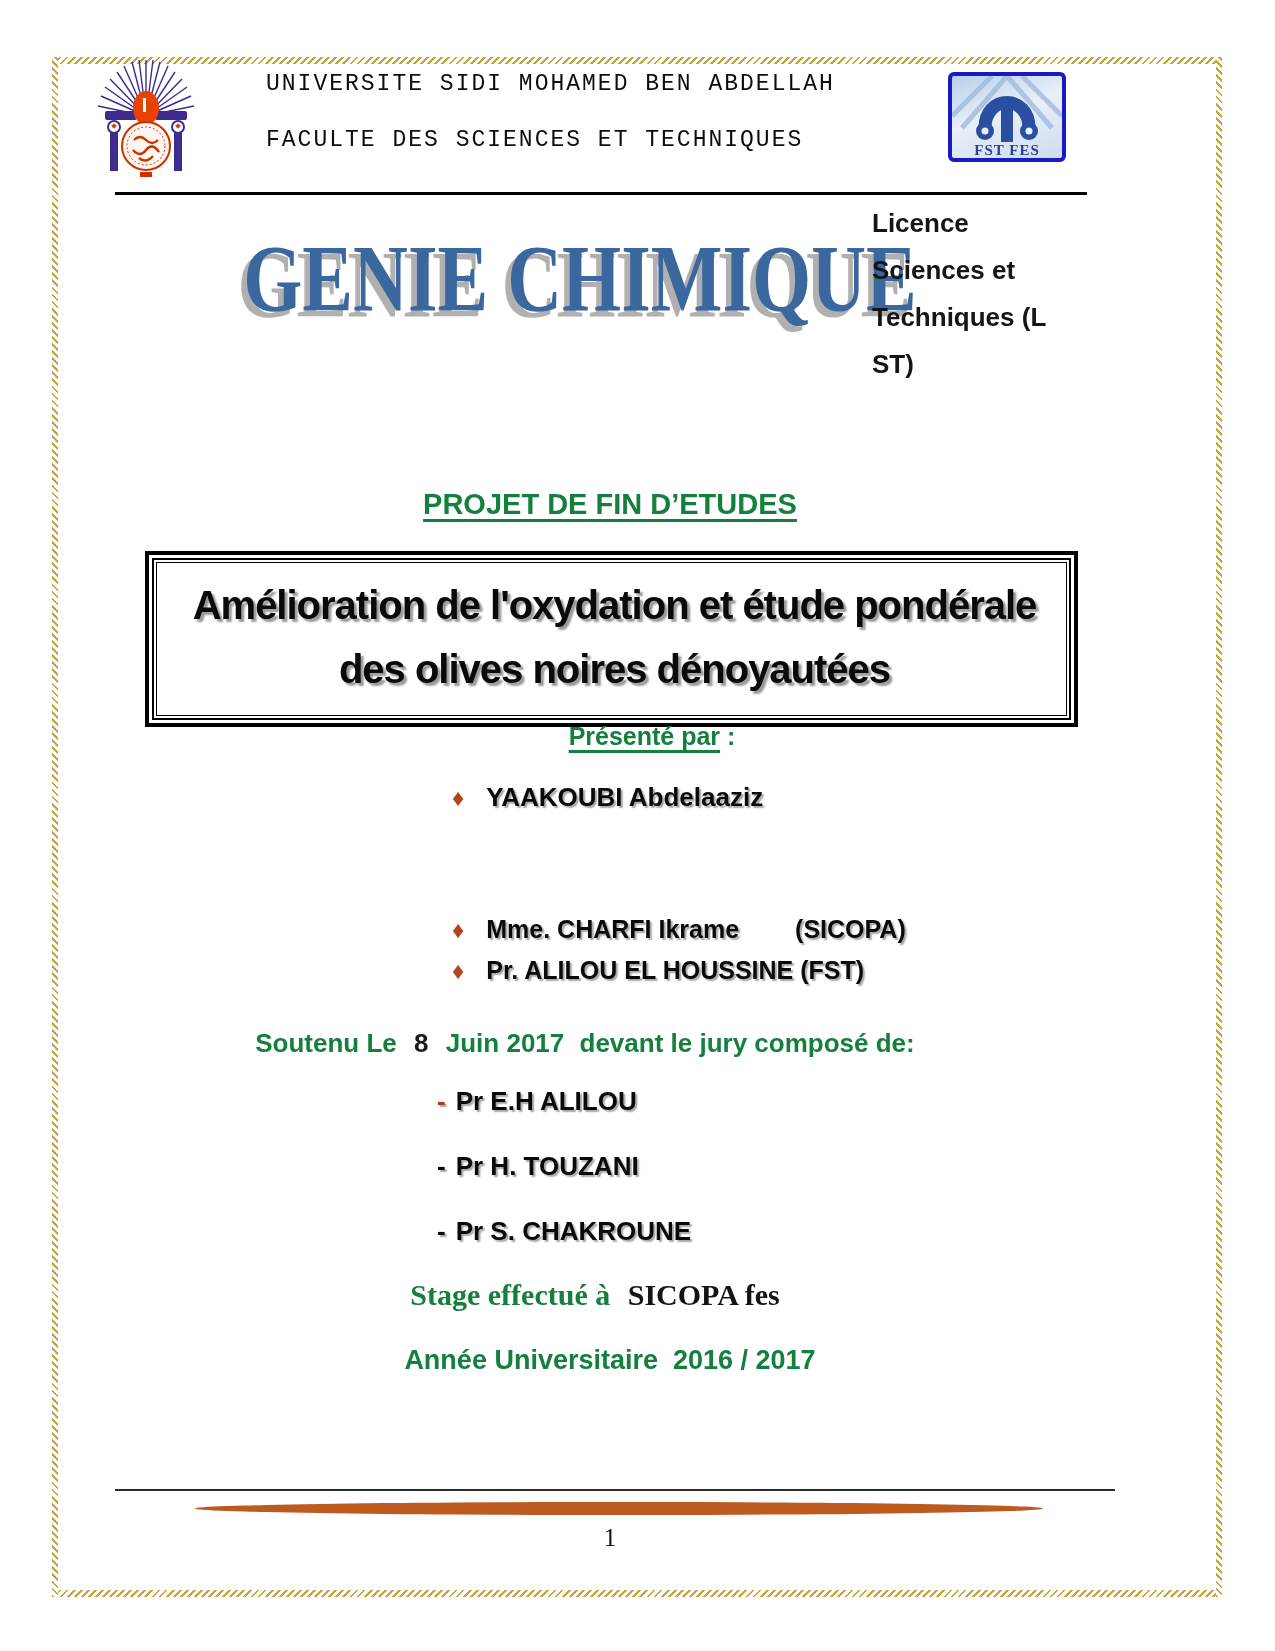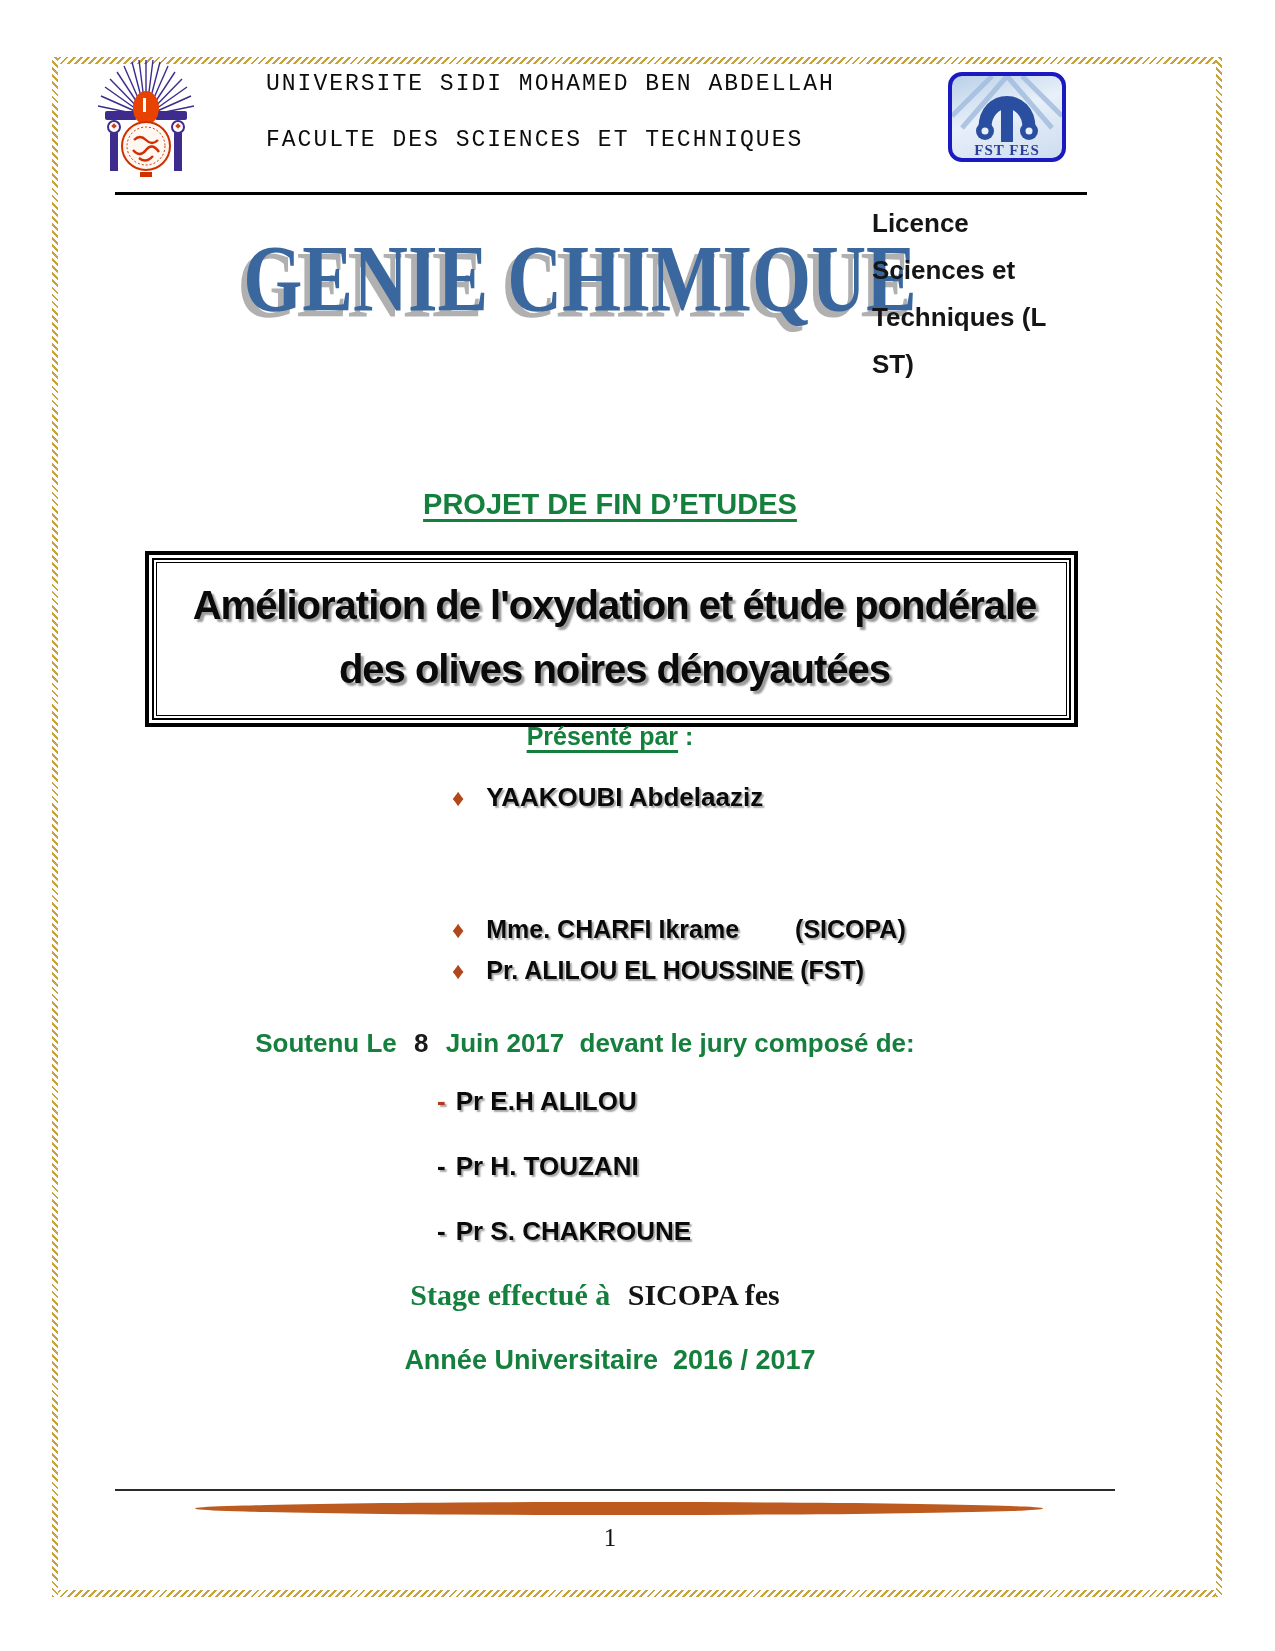--- a/index.html
+++ b/index.html
@@ -20,21 +20,21 @@
   
   .univ-lines{
     position:absolute;left:266px;top:56px;width:640px;
     font-family:"Liberation Mono","DejaVu Sans Mono",monospace;
     font-weight:normal;font-size:23px;letter-spacing:2px;color:#0d0d0d;
     line-height:56px;white-space:pre-line;
   }
   .emblem{position:absolute;left:93px;top:60px;}
   .fst-logo{
     position:absolute;left:948px;top:72px;width:118px;height:90px;
-    border:4px solid #1a1ac0;border-radius:14px;
+    border:4px solid #1a1ac0;border-radius:6px;
     background:linear-gradient(160deg,#b9cfe8 0%,#e8f0f9 45%,#cddcef 100%);
     box-sizing:border-box;overflow:hidden;
   }
   .header-rule{position:absolute;left:115px;top:192px;width:972px;height:3px;background:#000;}
 
   
   .genie{
     position:absolute;left:0;top:224px;width:1160px;text-align:center;
     font-family:"Liberation Serif",serif;font-weight:bold;font-size:95px;
     color:#3a689e;letter-spacing:0px;
@@ -60,21 +60,21 @@
     position:absolute;left:145px;top:551px;width:933px;box-sizing:border-box;
     border:4px solid #000;padding:3px;
   }
   .title-box-mid{border:2px solid #000;padding:2px;}
   .title-box-inner{
     border:1px solid #000;padding:10px 6px 14px 12px;text-align:center;
     font-weight:bold;font-size:40px;color:#0a0a0a;line-height:64px;
     letter-spacing:-1px;text-shadow:3px 3px 2px rgba(0,0,0,0.40);
   }
 
-  .presente{top:722px;font-size:25px;font-weight:bold;}
+  .presente{top:722px;font-size:25px;font-weight:bold;margin-left:42px;}
   .author-line{position:absolute;left:452px;top:782px;font-size:26px;font-weight:bold;color:#0a0a0a;}
   .encadre{top:858px;font-size:25px;font-weight:bold;}
   .sup-list{position:absolute;left:452px;top:915px;font-size:25px;font-weight:bold;color:#0a0a0a;}
   .sup-row{height:41px;white-space:nowrap;}
   .diamond{color:#b3471c;margin-right:22px;font-size:24px;text-shadow:none;}
   .sup-gap{display:inline-block;width:56px;}
 
   .soutenu{top:1028px;left:0;width:1170px;font-size:26px;font-weight:bold;}
   .soutenu .day{color:#1a1a1a;margin:0 10px;}
   .soutenu .mid{margin-right:8px;}

